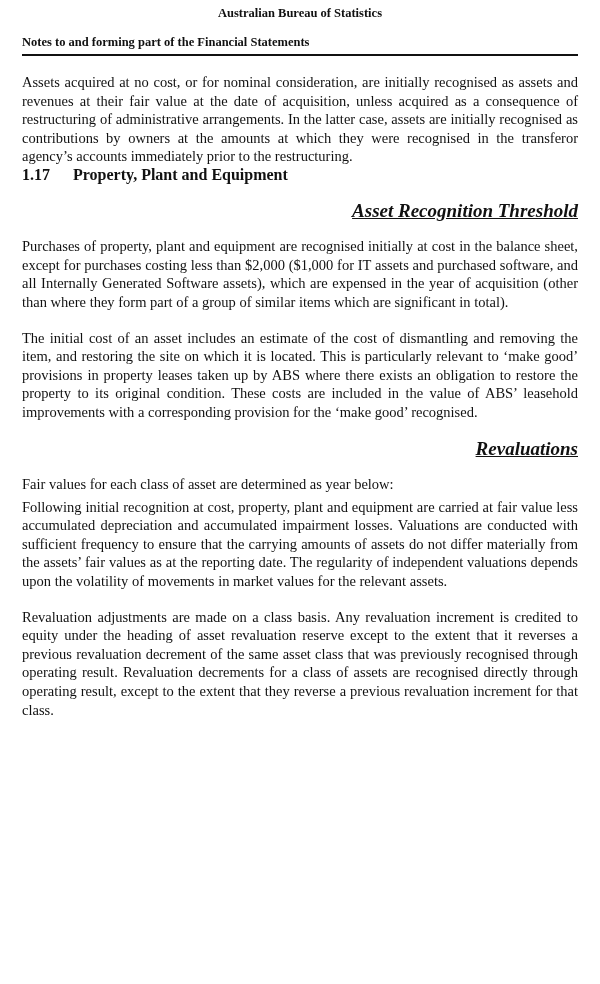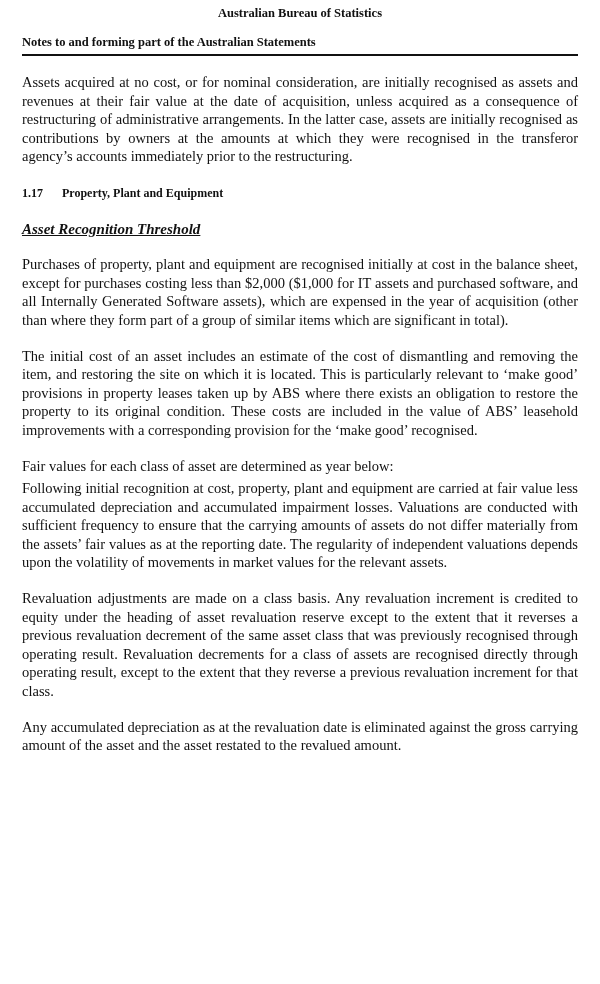--- a/index.html
+++ b/index.html
@@ -33,36 +33,37 @@
     border-bottom: 2px solid #111111;
   }
   .para {
     margin: 17px 0 0 0;
     font-size: 14.5px;
     line-height: 18.6px;
     text-align: justify;
   }
   .para.first { margin-top: 17px; }
   .section-heading {
-    margin-top: 18px;
     font-weight: bold;
-    font-size: 12px;
+    font-size: 16px;
     line-height: 18.6px;
     display: flex;
+    gap: 11px;
   }
   .section-number {
     min-width: 40px;
   }
   .sub-heading {
     margin-top: 17px;
     font-weight: bold;
     font-style: italic;
-    font-size: 15px;
+    font-size: 19px;
     line-height: 18.6px;
     text-decoration: underline;
+    text-align: right;
   }
   .sub-heading.reval { margin-top: 18px; }
   table.fv-table {
     margin-top: 11px;
     width: 100%;
     border-collapse: collapse;
     font-size: 14.5px;
     line-height: 17px;
   }
   table.fv-table td, table.fv-table th {
@@ -78,38 +79,38 @@
   .col-asset { width: 53%; }
   .para.after-table { margin-top: 4px; }
 </style>
 </head>
 <body>
 
 <div class="page">
 
   <div class="org-title">Australian Bureau of Statistics</div>
 
-  <div class="notes-title">Notes to and forming part of the Australian Statements</div>
+  <div class="notes-title">Notes to and forming part of the Financial Statements</div>
 
   <p class="para first">Assets acquired at no cost, or for nominal consideration, are initially recognised as assets and revenues at their fair value at the date of acquisition, unless acquired as a consequence of restructuring of administrative arrangements.  In the latter case, assets are initially recognised as contributions by owners at the amounts at which they were recognised in the transferor agency’s accounts immediately prior to the restructuring.</p>
 
   <div class="section-heading">
     <span class="section-number">1.17</span>
     <span>Property, Plant and Equipment</span>
   </div>
 
   <div class="sub-heading">Asset Recognition Threshold</div>
 
   <p class="para">Purchases of property, plant and equipment are recognised initially at cost in the balance sheet, except for purchases costing less than $2,000 ($1,000 for IT assets and purchased software, and all Internally Generated Software assets), which are expensed in the year of acquisition (other than where they form part of a group of similar items which are significant in total).</p>
 
   <p class="para">The initial cost of an asset includes an estimate of the cost of dismantling and removing the item, and restoring the site on which it is located.  This is particularly relevant to ‘make good’ provisions in property leases taken up by ABS where there exists an obligation to restore the property to its original condition.  These costs are included in the value of ABS’ leasehold improvements with a corresponding provision for the ‘make good’ recognised.</p>
 
+  <div class="sub-heading reval">Revaluations</div>
 
   <p class="para">Fair values for each class of asset are determined as year below:</p>
 
 
   <p class="para after-table">Following initial recognition at cost, property, plant and equipment are carried at fair value less accumulated depreciation and accumulated impairment losses. Valuations are conducted with sufficient frequency to ensure that the carrying amounts of assets do not differ materially from the assets’ fair values as at the reporting date.  The regularity of independent valuations depends upon the volatility of movements in market values for the relevant assets.</p>
 
   <p class="para">Revaluation adjustments are made on a class basis.  Any revaluation increment is credited to equity under the heading of asset revaluation reserve except to the extent that it reverses a previous revaluation decrement of the same asset class that was previously recognised through operating result. Revaluation decrements for a class of assets are recognised directly through operating result, except to the extent that they reverse a previous revaluation increment for that class.</p>
 
-  <p class="para">Any accumulated depreciation as at the revaluation date is eliminated against the gross carrying amount of the asset and the asset restated to the revalued amount.</p>
 
 </div>
 
 </body></html>

